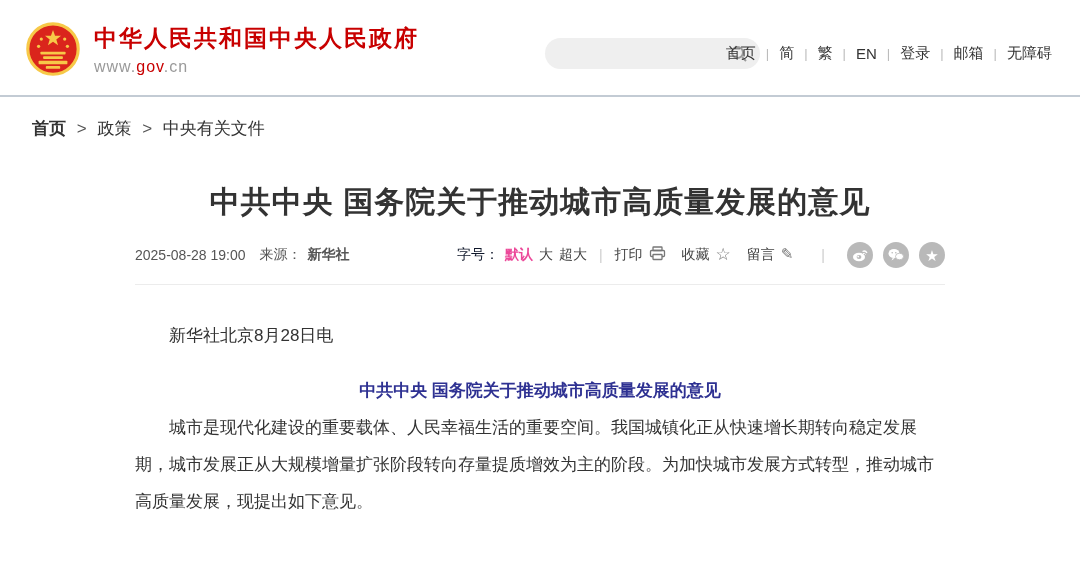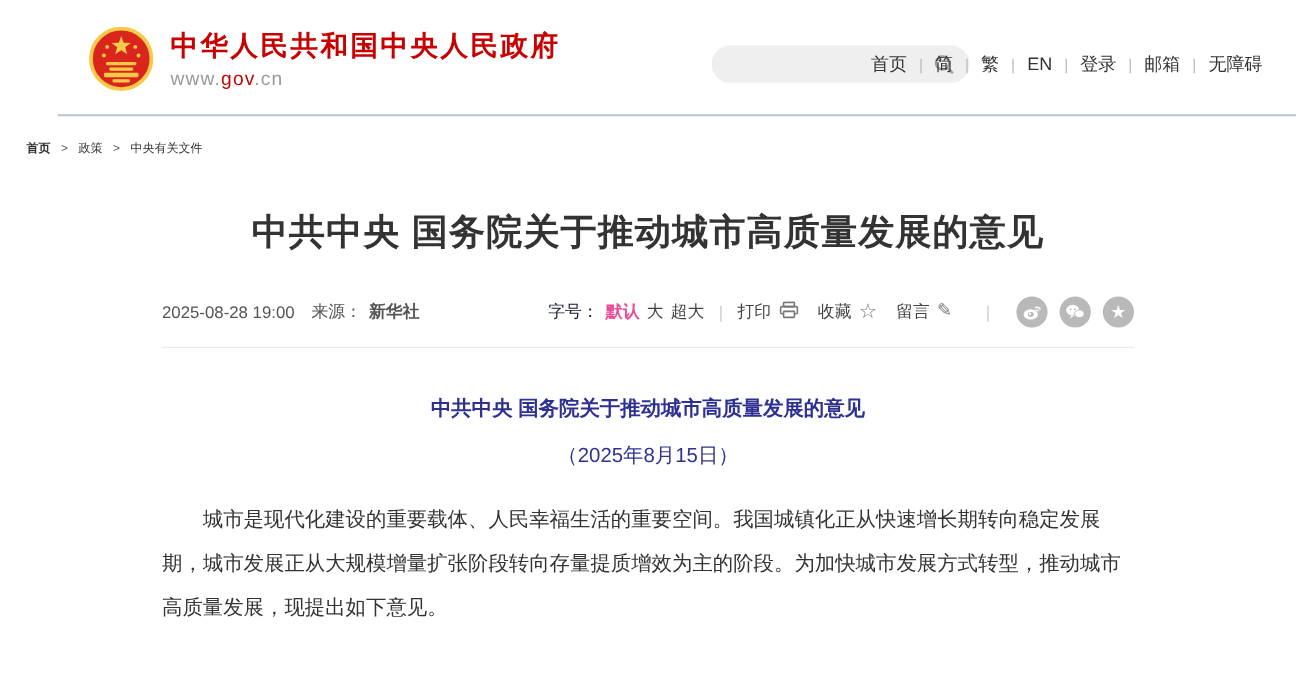--- a/index.html
+++ b/index.html
@@ -1,49 +1,49 @@
 <!DOCTYPE html>
 <html><head>
 <meta charset="utf-8">
 <style>
   * { margin: 0; padding: 0; box-sizing: border-box; }
   html, body { width: 1080px; height: 579px; overflow: hidden; background: #ffffff;
     font-family: "Liberation Sans", "DejaVu Sans", sans-serif; color: #333; }
 
   
-  .header { height: 97px; position: relative; background: #fff; border-bottom: 2px solid #c3cbd4; margin-left: 48px; }
+  .header { height: 97px; position: relative; background: #fff; border-bottom: 2px solid #c3cbd4; }
   .brand { position: absolute; left: 26px; top: 21px; display: flex; align-items: center; }
   .emblem { width: 54px; height: 56px; margin-right: 14px; }
   .brand-text .site-title { font-size: 23px; font-weight: bold; color: #c80000; letter-spacing: 2px; }
   .brand-text .site-url { font-size: 16px; color: #9a9a9a; margin-top: 4px; letter-spacing: 1px; }
   .site-url .u-red { color: #c80000; }
 
   .search-box { position: absolute; left: 545px; top: 38px; width: 215px; height: 31px;
     background: #efefef; border-radius: 16px; border: none; display: flex; align-items: center;
     justify-content: flex-end; padding-right: 12px; cursor: text; }
   .search-icon svg { display: block; }
 
   .top-nav { position: absolute; right: 28px; top: 44px; display: flex; align-items: center;
     font-size: 15px; color: #333; }
   .top-nav .nav-link { cursor: pointer; white-space: nowrap; }
   .top-nav .nav-sep { color: #bbb; margin: 0 10px; font-size: 13px; }
 
   
-  .breadcrumb { padding: 20px 0 0 22px; font-size: 10px; color: #333; }
+  .breadcrumb { padding: 20px 0 0 32px; font-size: 17px; color: #333; }
   .breadcrumb .crumb { cursor: pointer; }
   .breadcrumb .crumb-first { font-weight: bold; }
   .breadcrumb .crumb-sep { margin: 0 6px; color: #555; }
 
   
   .article { width: 810px; margin: 0 auto; }
   .article-title { text-align: center; font-size: 30px; font-weight: bold; color: #333;
     margin-top: 42px; letter-spacing: 1px; }
 
   .meta-row { display: flex; justify-content: space-between; align-items: center;
-    margin-top: 33px; font-size: 14px; color: #555; }
+    margin-top: 19px; font-size: 14px; color: #555; }
   .meta-left { display: flex; align-items: center; }
   .meta-right { display: flex; align-items: center; }
   .meta-sep { color: #ccc; margin: 0 12px; }
   .fontsize-group { display: flex; align-items: center; }
   .fontsize-label { color: #0f172a; }
   .fs-option { margin-left: 6px; cursor: pointer; color: #444; }
   .fs-active { color: #ec4899; font-weight: bold; }
   .tool { display: flex; align-items: flex-start; cursor: pointer; color: #444; margin-right: 16px; }
   .tool:last-child { margin-right: 0; }
   .tool .t-icon { margin-left: 6px; display: flex; align-items: center; color: #777; }
@@ -192,18 +192,18 @@
         <span class="share-circle">
           <span class="star-white">★</span>
         </span>
       </span>
     </div>
   </div>
 
   <hr class="meta-divider">
 
   <div class="doc-body">
+    <p class="dateline">新华社北京8月28日电</p>
     <p class="doc-subtitle">中共中央 国务院关于推动城市高质量发展的意见</p>
-    <p class="doc-date">（2025年8月15日）</p>
     <p>城市是现代化建设的重要载体、人民幸福生活的重要空间。我国城镇化正从快速增长期转向稳定发展期，城市发展正从大规模增量扩张阶段转向存量提质增效为主的阶段。为加快城市发展方式转型，推动城市高质量发展，现提出如下意见。</p>
 
   </div>
 </div>
 
 </body></html>

